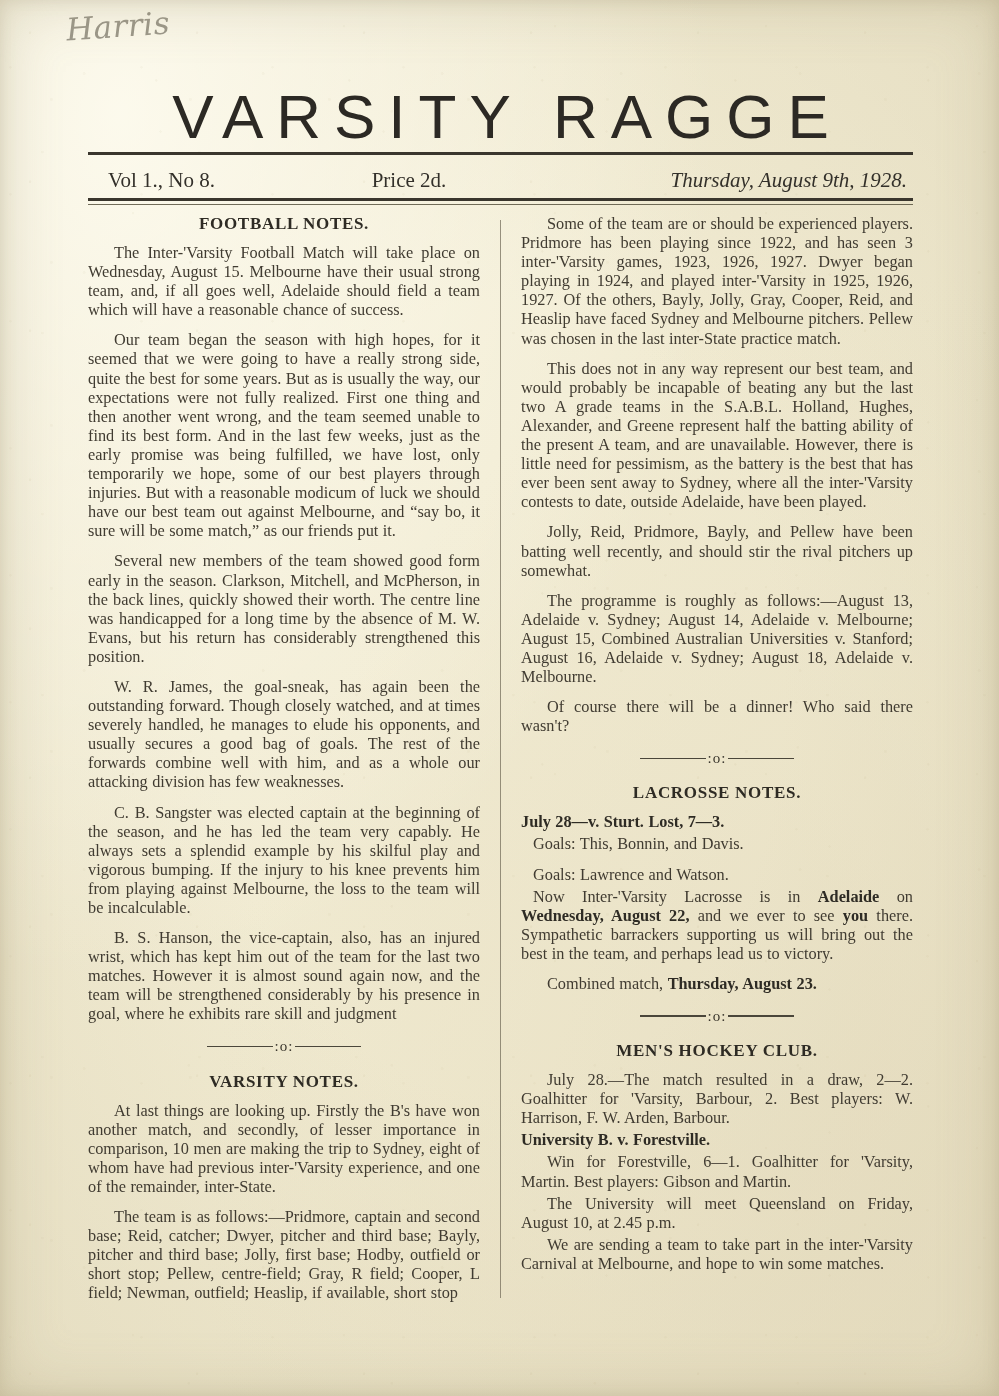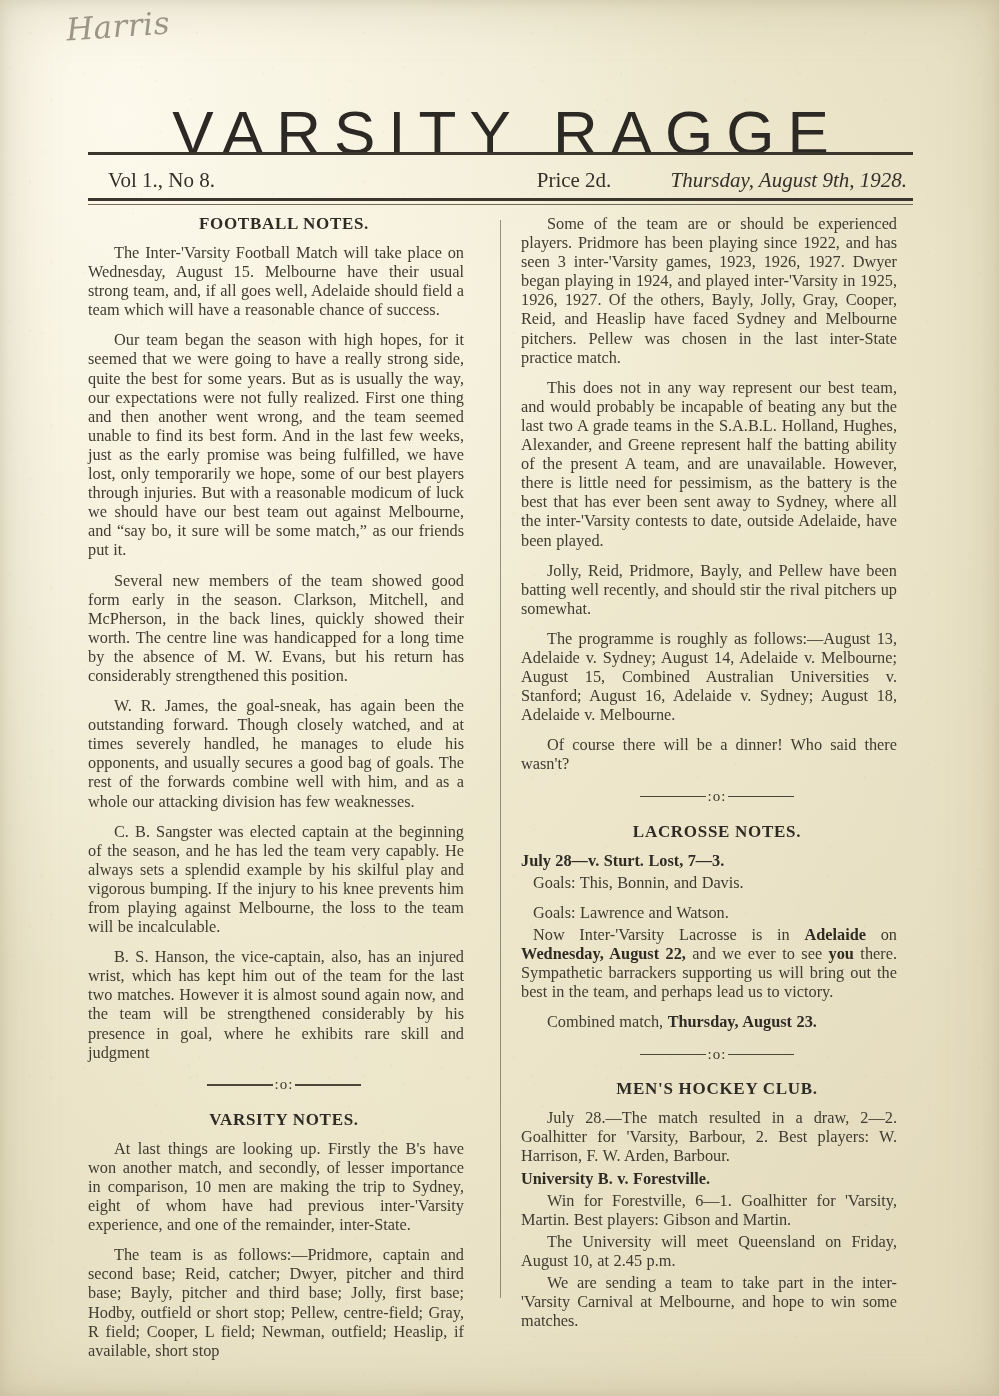--- a/index.html
+++ b/index.html
@@ -63,21 +63,21 @@
     width: 825px;
     text-align: center;
   }
   .masthead-title {
     font-family: "Liberation Sans", "DejaVu Sans", sans-serif;
     font-size: 62px;
     font-weight: 400;
     letter-spacing: 13px;
     color: #2c2924;
     line-height: 1;
-    margin: 16px;
+    margin: 0;
     text-indent: 13px;
   }
   .rule-thick {
     position: absolute;
     left: 88px;
     width: 825px;
     height: 3px;
     background: #3a362d;
   }
   .rule-thin {
@@ -93,21 +93,21 @@
     left: 88px;
     top: 168px;
     width: 825px;
     display: flex;
     align-items: baseline;
     font-family: "Liberation Serif", "DejaVu Serif", serif;
     font-size: 21px;
     color: #33302a;
   }
   .issue-vol { width: 33%; text-align: left; padding-left: 20px; }
-  .issue-price { width: 30%; text-align: right; }
+  .issue-price { width: 30%; text-align: left; }
   .issue-date { width: 37%; text-align: right; padding-right: 6px; font-style: italic; }
 
   .columns {
     position: absolute;
     left: 88px;
     top: 214px;
     width: 825px;
     height: 1090px;
   }
   .col {
@@ -130,21 +130,21 @@
   h2.section-head {
     font-family: "Liberation Serif", "DejaVu Serif", serif;
     font-weight: bold;
     font-size: 17px;
     letter-spacing: .7px;
     text-align: center;
     margin: 0 0 9px 0;
     color: #2e2b24;
   }
   p.body {
-    margin: 0 16px 11px 0;
+    margin: 0 0 11px 0;
     font-size: 16.3px;
     line-height: 19.1px;
     text-align: justify;
     text-indent: 26px;
     color: #403b31;
     word-spacing: .4px;
   }
   p.body.noindent { text-indent: 0; }
   p.tight { margin-bottom: 3px; }
   p.hang { text-indent: 12px; }

